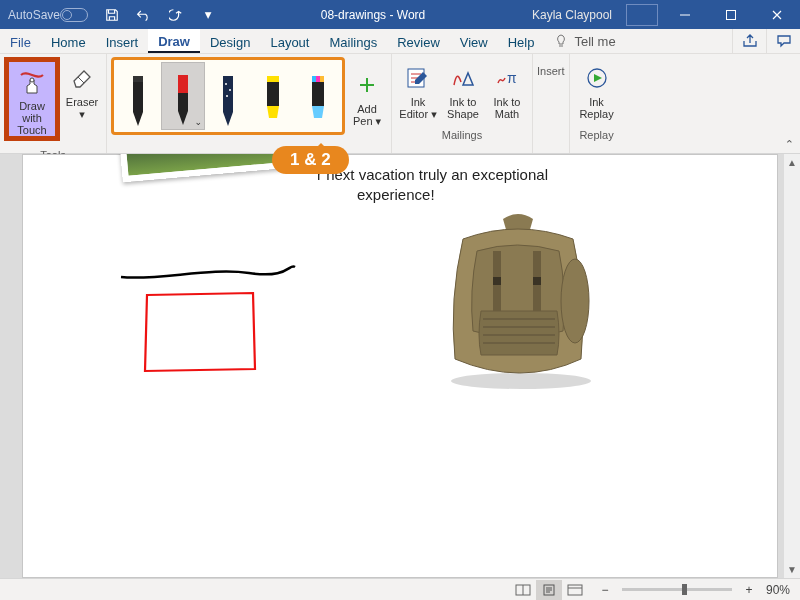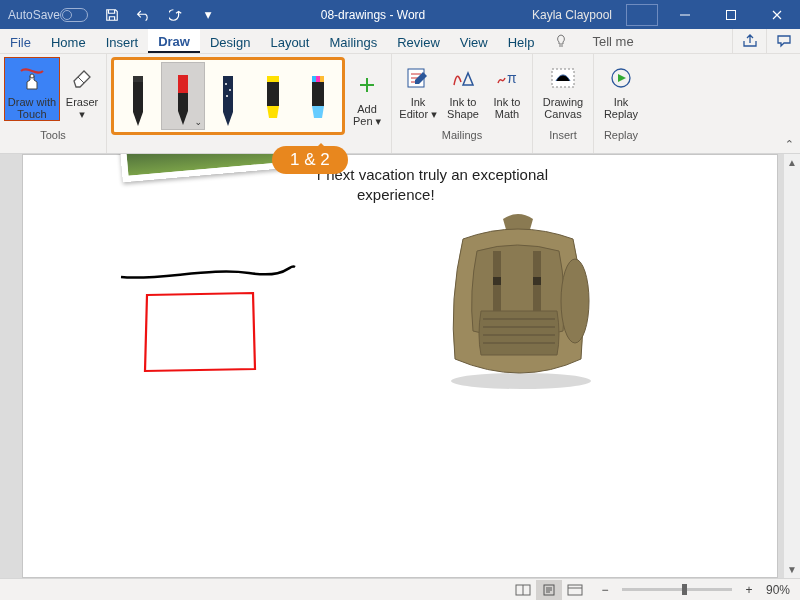--- a/index.html
+++ b/index.html
@@ -14,41 +14,41 @@
 .titlebar .title { flex: 1; text-align: center; color: #fff; }
 .titlebar .user { padding: 0 10px; color: #e5e5e5; }
 .titlebar .userbox { width: 32px; height: 22px; border: 1px solid #6f8cc0; margin: 0 4px; display: inline-block; }
 .titlebar .winbtn { width: 46px; height: 29px; background: none; border: none; color: #fff; display: flex; align-items: center; justify-content: center; cursor: pointer; }
 
 .tabs { height: 25px; background: #f3f2f1; border-bottom: 1px solid #e1dfdd; display: flex; align-items: stretch; font-size: 13px; }
 .tab { padding: 3px 10px 0; color: #0c4a6e; cursor: pointer; display: flex; align-items: center; }
 .tab.file { color: #2b579a; }
 .tab.active { font-weight: 600; background: #fff; border-bottom: 2px solid #0f172a; color: #2b579a; }
 .tabs .spacer { flex: 1; }
-.tabs .tell { display: flex; align-items: center; gap: 24px; color: #595959; padding: 0 10px; }
+.tabs .tell { display: flex; align-items: center; gap: 6px; color: #595959; padding: 0 10px; }
 .tabs .share { width: 34px; display: flex; align-items: center; justify-content: center; color: #2b579a; border-left: 1px solid #e1dfdd; }
 
 .ribbon { height: 100px; background: #f3f2f1; border-bottom: 1px solid #d6d6d6; display: flex; position: relative; }
 .group { border-right: 1px solid #e1dfdd; padding: 3px 4px 1px; display: flex; flex-direction: column; }
 .group .row { display: flex; gap: 2px; flex: 1; }
 .group .lbl { text-align: center; font-size: 11px; color: #595959; height: 30px; margin-top: 8px; }
 .btnv { width: 48px; display: flex; flex-direction: column; align-items: center; justify-content: flex-start; padding-top: 4px; gap: 2px; cursor: pointer; border: 1px solid transparent; }
-.btnv.sel { background: #3b82f6; border: 1px solid #c2410c; }
+.btnv.sel { background: #c4b5fd; border: 5px solid #c2410c; }
 .btnv .ic { height: 32px; display: flex; align-items: center; justify-content: center; }
 .btnv .txt { font-size: 11px; color: #333; text-align: center; line-height: 12px; }
 
 .pens-outline { border: 3px solid #e8871e; border-radius: 4px; padding: 2px; display: flex; gap: 1px; background: #fffdf5; }
 .pen { width: 44px; height: 68px; display: flex; align-items: flex-end; justify-content: center; position: relative; cursor: pointer; }
 .pen.sel { background: #d4d2d0; border: 1px solid #bcbab8; }
 .pen svg { display: block; }
 .pen .dd { position: absolute; right: 2px; bottom: 2px; font-size: 9px; color: #333; }
 
 .collapse { position: absolute; right: 6px; bottom: 2px; font-size: 11px; color: #595959; cursor: pointer; }
 
-.callout { position: absolute; left: 272px; top: 146px; background: #e8871e; color: #fff; font-weight: 400; font-size: 17px; padding: 4px 18px; border-radius: 18px; z-index: 10; }
+.callout { position: absolute; left: 272px; top: 146px; background: #e8871e; color: #fff; font-weight: 700; font-size: 17px; padding: 4px 18px; border-radius: 18px; z-index: 10; }
 .callout::before { content: ""; position: absolute; top: -10px; left: 42px; border: 7px solid transparent; border-bottom-color: #e8871e; }
 
 .docarea { position: absolute; left: 0; right: 0; top: 154px; bottom: 22px; background: #dcdcdc; display: flex; justify-content: center; overflow: hidden; }
 .page { width: 756px; background: #fff; position: relative; border: 1px solid #c6c6c6; }
 .photo { position: absolute; left: 98px; top: -18px; width: 168px; height: 38px; background: linear-gradient(#4a6a3a, #7aa148); border: 6px solid #fff; transform: rotate(-5deg); box-shadow: 0 2px 4px rgba(0,0,0,.3); }
 .doctext { position: absolute; left: 294px; top: 10px; font-size: 15px; color: #222; line-height: 1.3; }
 
 .sketch { position: absolute; left: 96px; top: 104px; }
 .rect { position: absolute; left: 118px; top: 134px; }
 
@@ -248,31 +248,20 @@
               <text x="12" y="16" font-size="14" fill="#2b579a">π</text>
             </svg>
           </div>
         <div class="txt"><span>Ink to</span><br><span>Math</span></div>
       </div>
     </div>
     <div class="lbl">Mailings</div>
   </div>
 
   <div class="group">
-    <div class="row">
-      <div class="btnv" style="width:52px">
-        <div class="ic">
-            <svg width="26" height="22">
-              <rect x="2" y="2" width="22" height="18" fill="#fff" stroke="#888" stroke-dasharray="2 2"></rect>
-              <path stroke="#2b579a" d="M6 14c4-8 10-8 14 0"></path>
-            </svg>
-          </div>
-        <div class="txt"><span>Drawing</span><br><span>Canvas</span></div>
-      </div>
-    </div>
     <div class="lbl">Insert</div>
   </div>
 
   <div class="group" style="border-right:none">
     <div class="row">
       <div class="btnv" style="width:46px">
         <div class="ic">
             <svg width="24" height="22">
               <circle cx="12" cy="11" r="9" fill="none" stroke="#2b579a" stroke-width="1.3"></circle>
               <path fill="#3a3" d="M9 7l8 4-8 4z"></path>

